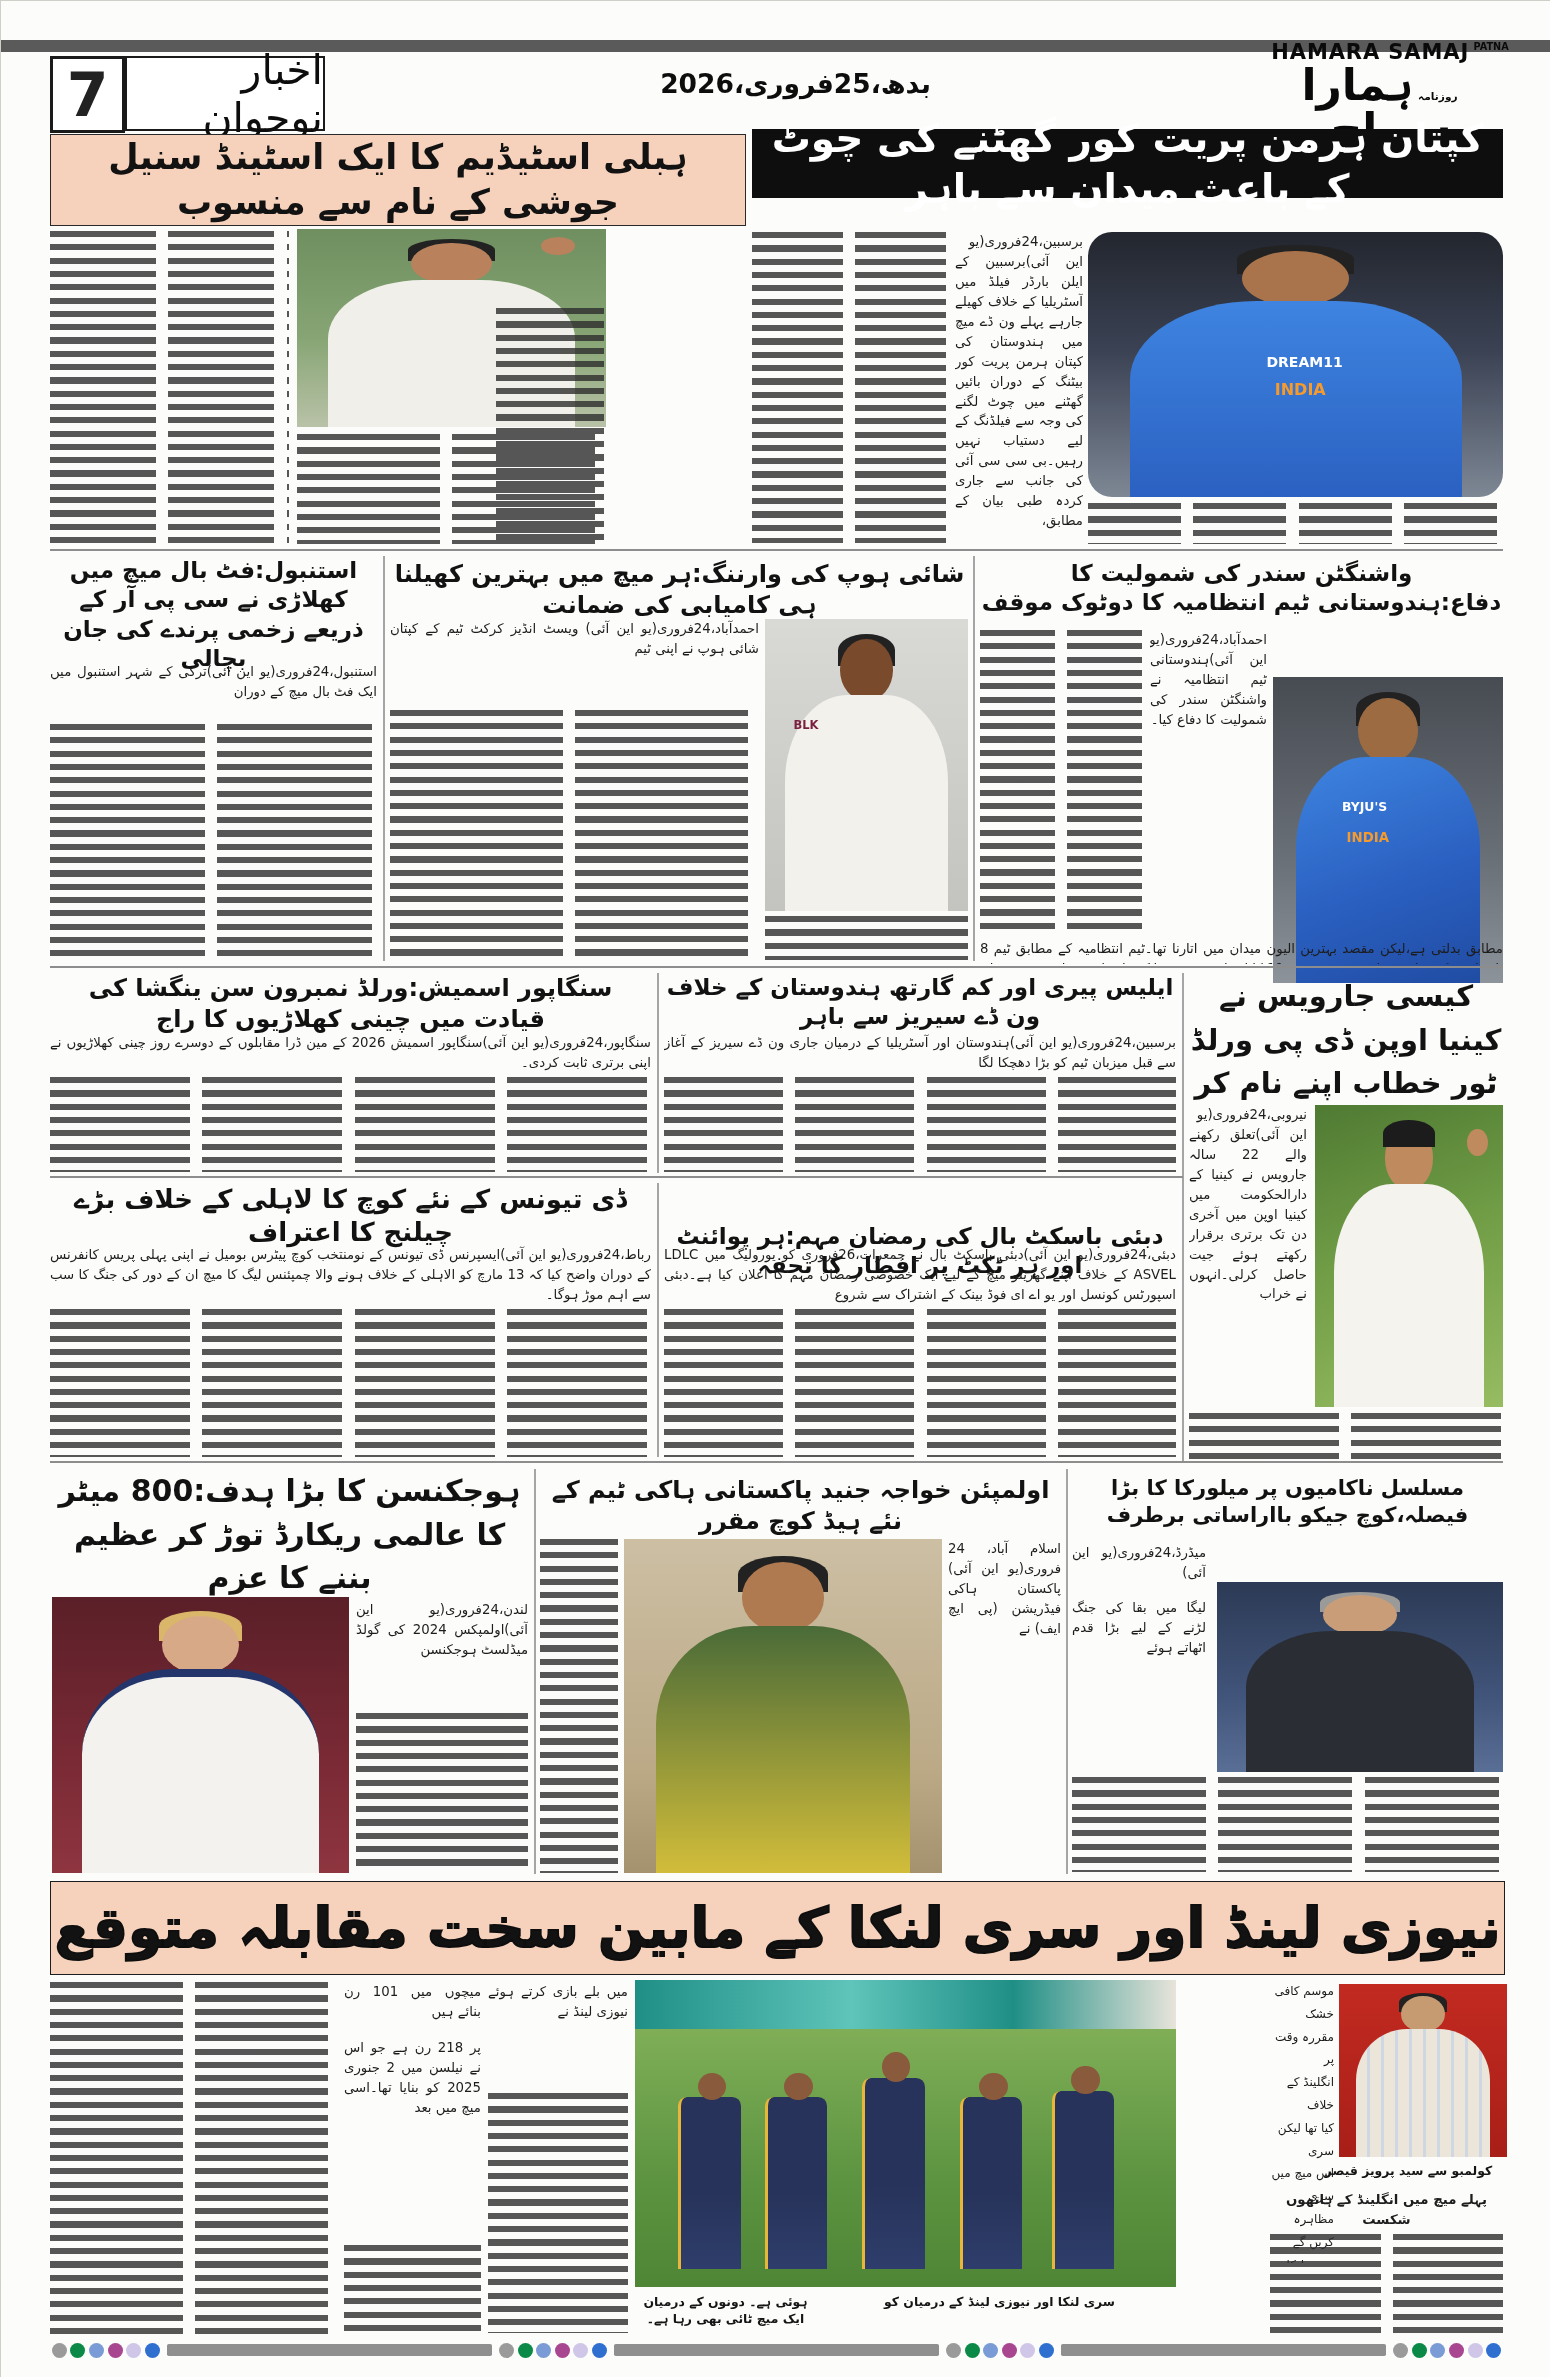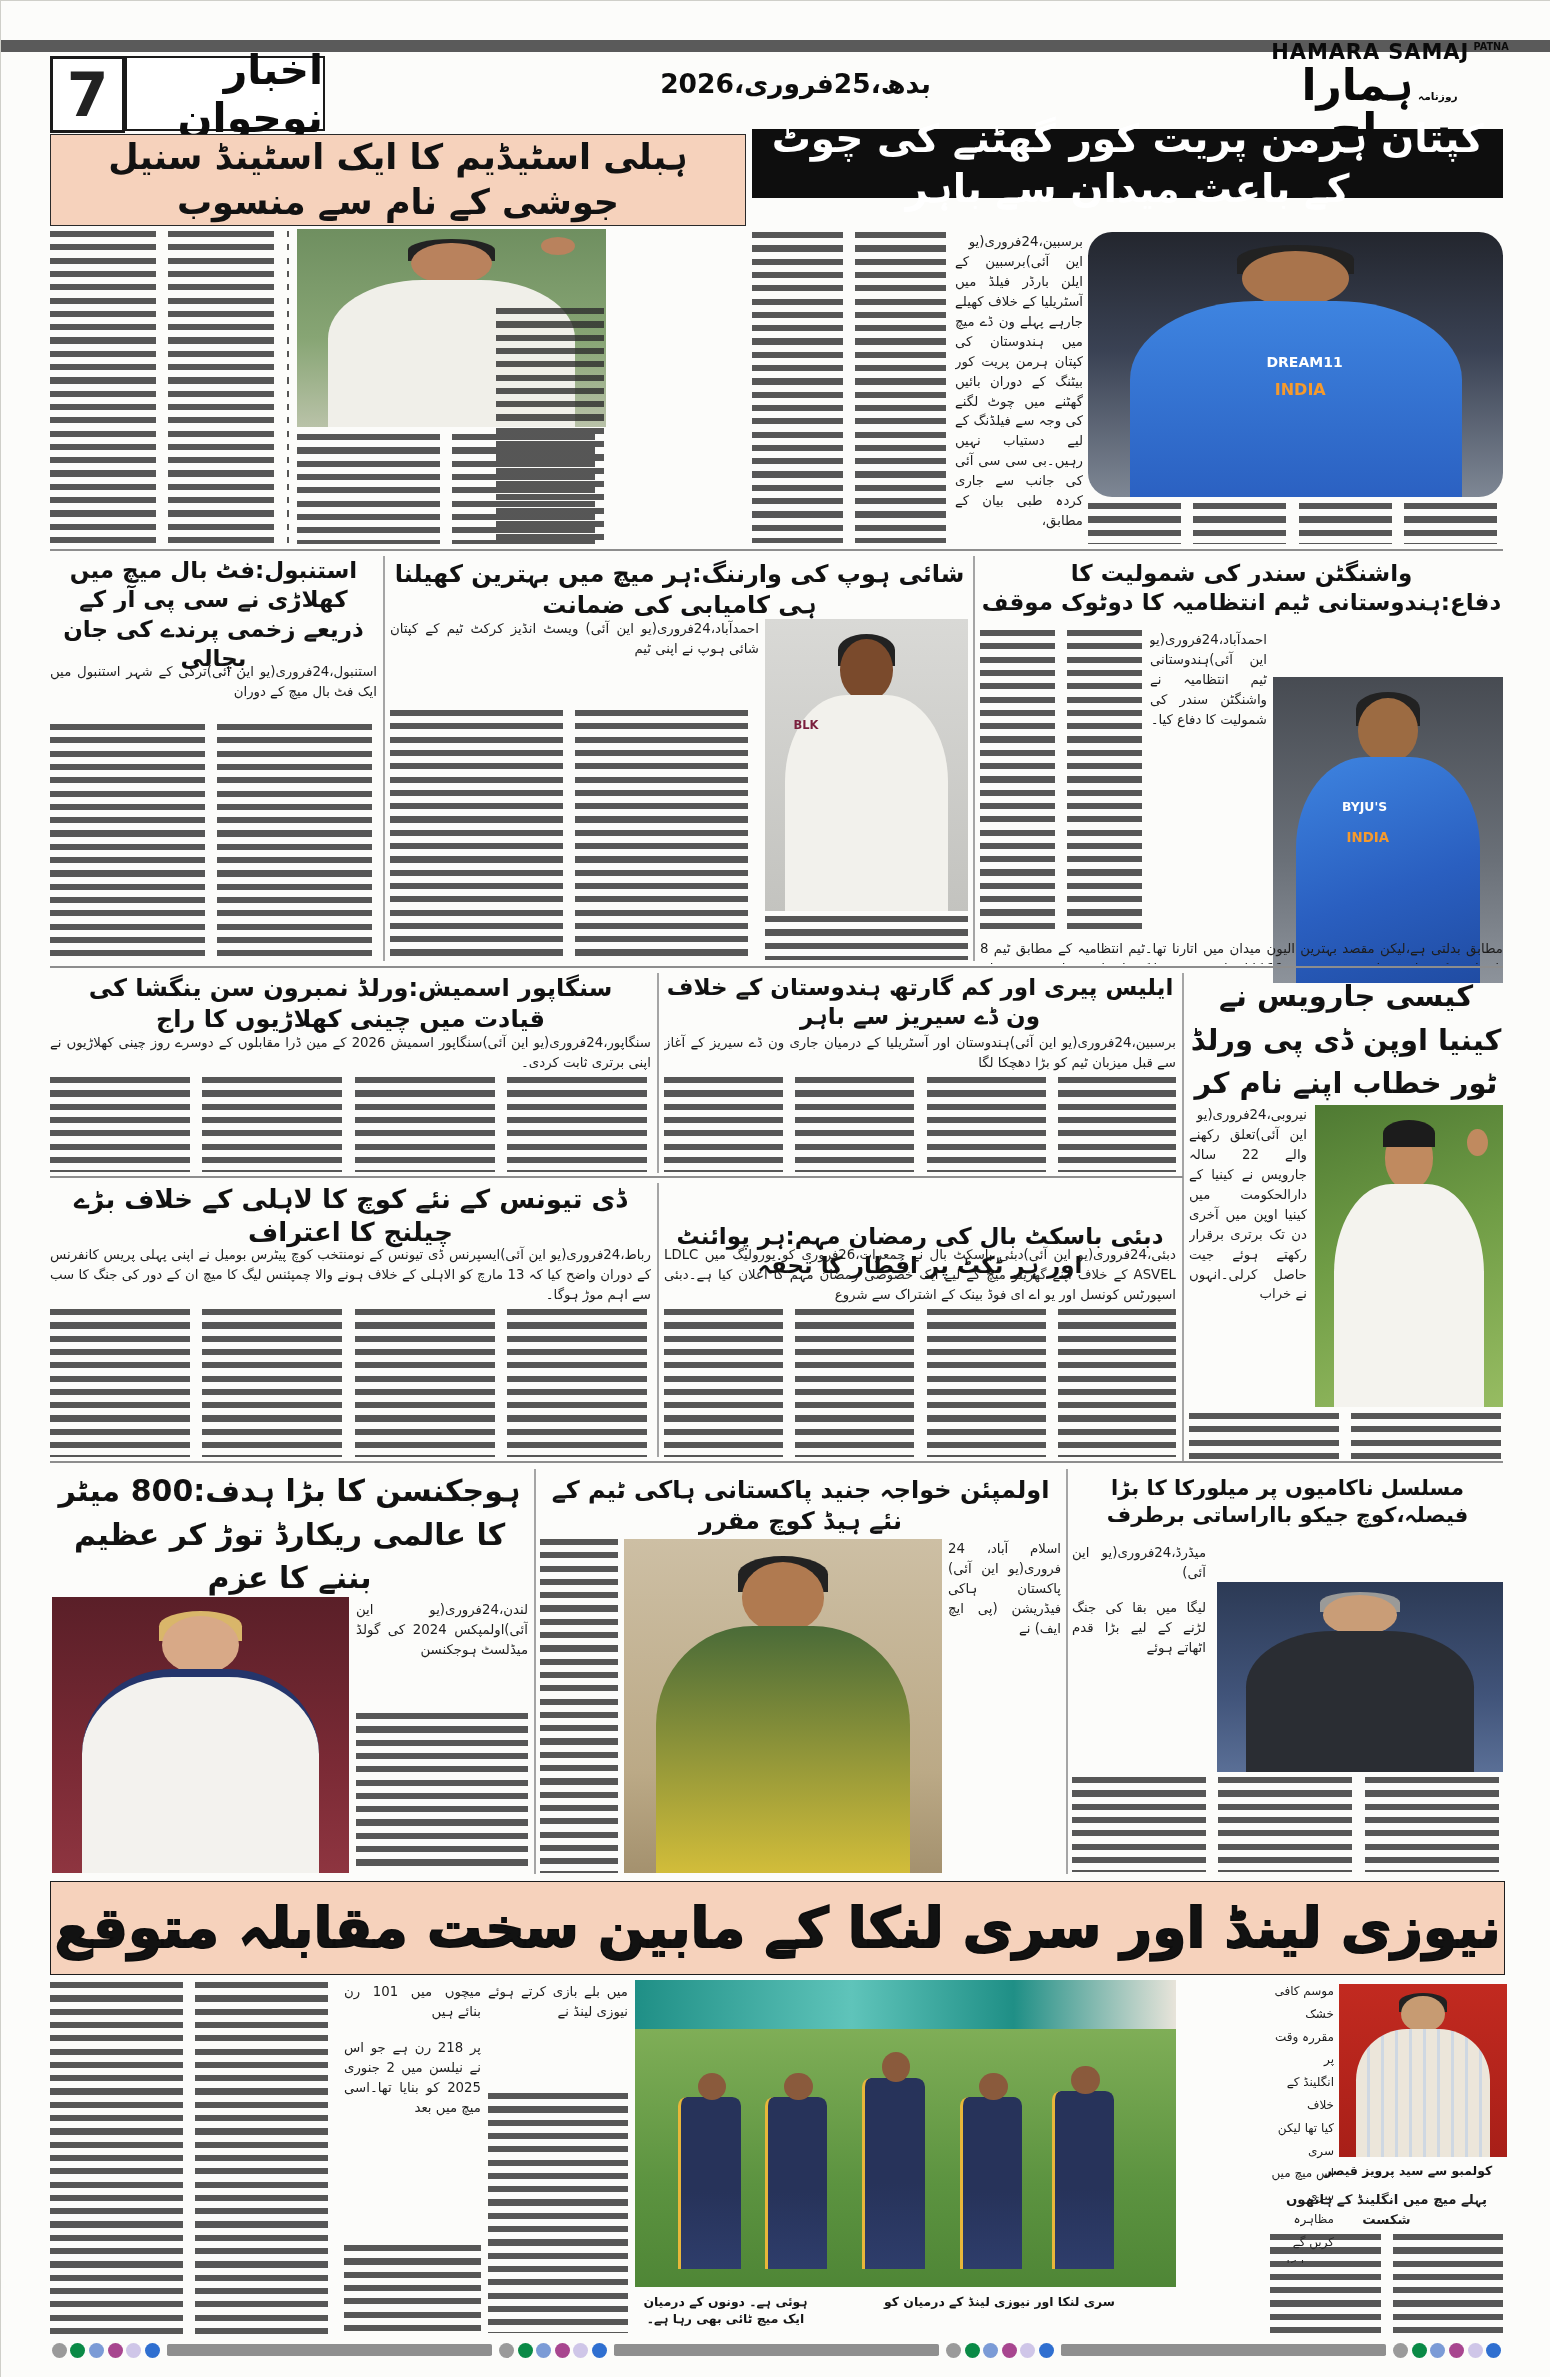--- a/index.html
+++ b/index.html
@@ -18,21 +18,21 @@
   .hr{position:absolute;height:1.8px;background:#8d8d8d;}
   .vr{position:absolute;width:1.8px;background:#a5a5a5;}
   .peachbox{background:#f6d2bc;border:0.9px solid #2a2a2a;display:flex;align-items:center;justify-content:center;}
   .blackbox{background:#0e0e0e;color:#fff;display:flex;align-items:center;justify-content:center;}
   .blackbox .hl{color:#fff;}
   
   .topbar{background:#5a5a5a;}
   .numbox{border:3.5px solid #1a1a1a;display:flex;align-items:center;justify-content:center;
           font-size:60px;font-weight:bold;color:#222;background:#fff;}
   .sectionbox{border:2.7px double #1a1a1a;display:flex;align-items:center;justify-content:center;
-          font-size:41px;font-weight:bold;color:#0d0d0d;background:#fff;}
+          font-size:41px;font-weight:normal;color:#0d0d0d;background:#fff;}
   .masthead{text-align:center;color:#0a0a0a;line-height:1;}
   .masthead .en{font-weight:bold;font-size:21px;letter-spacing:0.9px;margin-left:21px;}
   .masthead .patna{font-size:9.7px;font-weight:bold;vertical-align:top;}
   .masthead .ur{font-size:44px;font-weight:bold;}
   .masthead .small{font-size:10.6px;font-weight:bold;}
   .masthead .hi{font-size:13.3px;font-weight:bold;}
   
   .photo{position:absolute;overflow:hidden;background:#9a9a96;}
   .photo .head{position:absolute;left:37%;top:7%;width:26%;height:21%;border-radius:50%;background:var(--skin,#b97f5e);}
   .photo .torso{position:absolute;left:10%;top:26%;width:80%;height:78%;border-radius:38% 38% 0 0;background:var(--jersey,#d8d8d8);}

